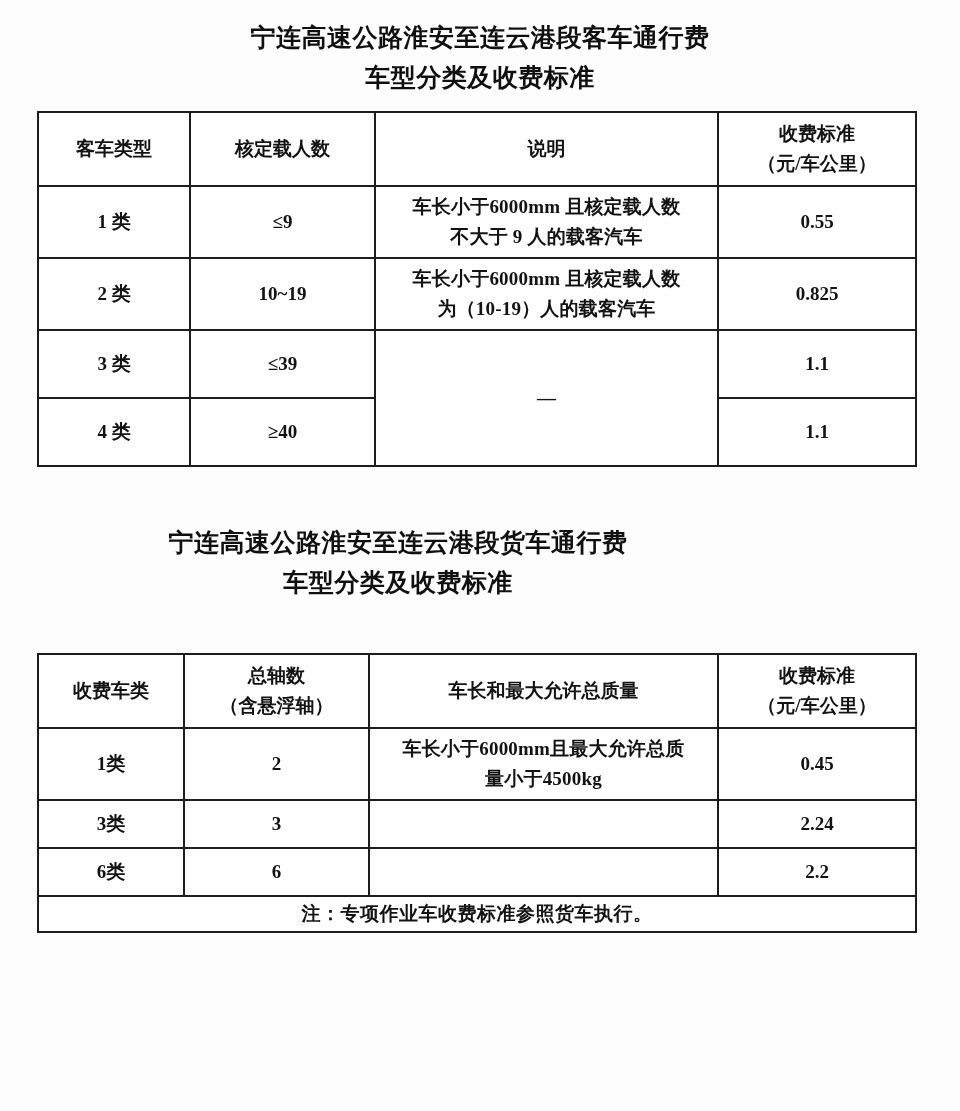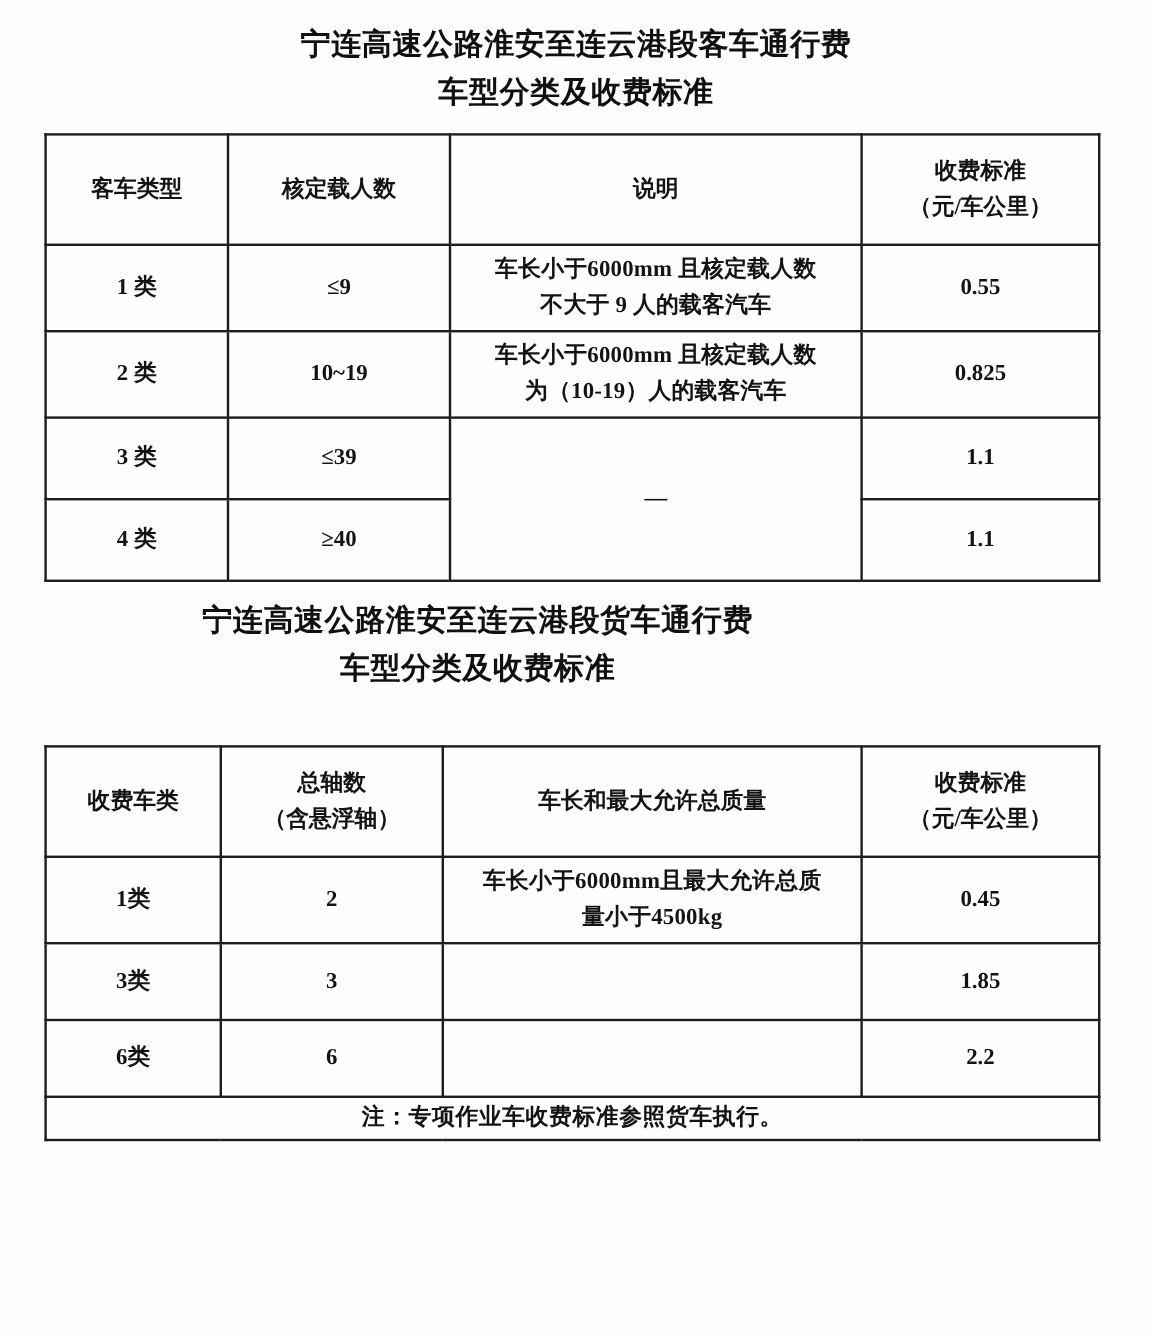--- a/index.html
+++ b/index.html
@@ -78,42 +78,42 @@
     text-align: left;
     padding-left: 12px;
     font-size: 20px;
     letter-spacing: 0.5px;
   }
   .empty-cell { }
 
   
   #passenger-title { position: absolute; left: 0; top: 18px; width: 960px; }
   #passenger-table-wrap { position: absolute; left: 37px; top: 111px; }
-  #freight-title { position: absolute; left: 0; top: 498px; width: 796px; }
+  #freight-title { position: absolute; left: 0; top: 523px; width: 796px; }
   #freight-table-wrap { position: absolute; left: 37px; top: 621px; }
 
   table#passenger-table { width: 878px; }
-  table#freight-table { width: 878px; }
+  table#freight-table { width: 878px; margin-top: 32px; }
 
   
   table#passenger-table col.c1 { width: 152px; }
   table#passenger-table col.c2 { width: 185px; }
   table#passenger-table col.c3 { width: 343px; }
   table#passenger-table col.c4 { width: 198px; }
 
   
   table#freight-table col.c1 { width: 146px; }
   table#freight-table col.c2 { width: 185px; }
   table#freight-table col.c3 { width: 349px; }
   table#freight-table col.c4 { width: 198px; }
 
-  .r-head { height: 92px; }
+  .r-head { height: 74px; }
   .r-tall { height: 72px; }
   .r-mid  { height: 68px; }
-  .r-short { height: 64px; }
+  .r-short { height: 48px; }
   .r-note { height: 32px; }
 </style>
 </head>
 <body>
 
 <div class="page">
 
   <div class="title-block" id="passenger-title">
     <div class="title-line">宁连高速公路淮安至连云港段客车通行费</div>
     <div class="title-line">车型分类及收费标准</div>
@@ -194,21 +194,21 @@
           <td>1类</td>
           <td>2</td>
           <td class="cell-multiline desc-cell">车长小于6000mm且最大允许总质
 量小于4500kg</td>
           <td class="rate-cell">0.45</td>
         </tr>
         <tr class="r-short">
           <td>3类</td>
           <td>3</td>
           <td class="empty-cell"></td>
-          <td class="rate-cell">1.85</td>
+          <td class="rate-cell">2.24</td>
         </tr>
         <tr class="r-short">
           <td>6类</td>
           <td>6</td>
           <td class="empty-cell"></td>
           <td class="rate-cell">2.2</td>
         </tr>
         <tr class="r-note">
           <td class="note-cell" colspan="4">注：专项作业车收费标准参照货车执行。</td>
         </tr>

